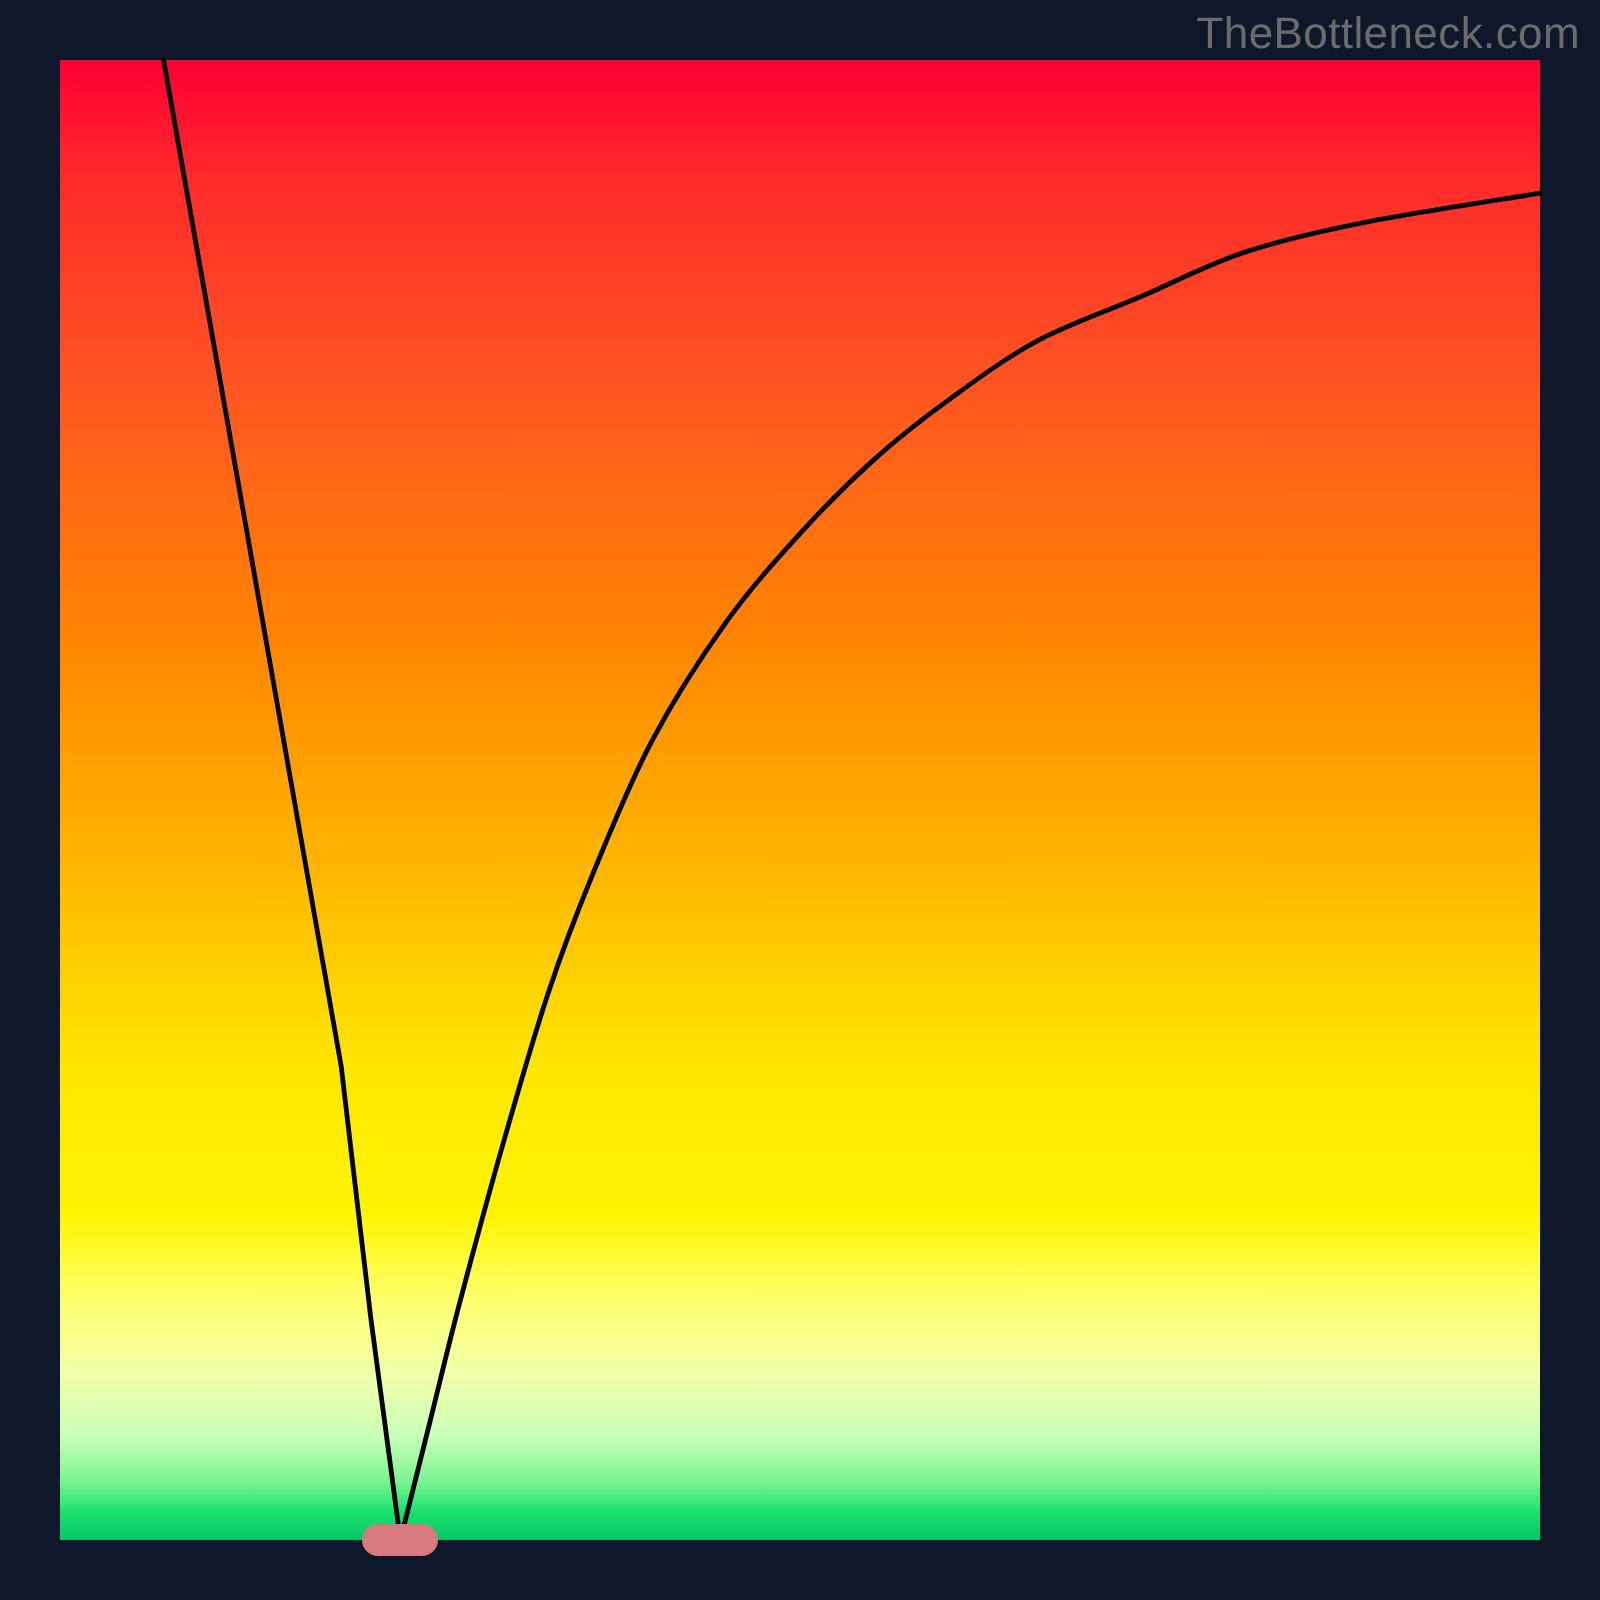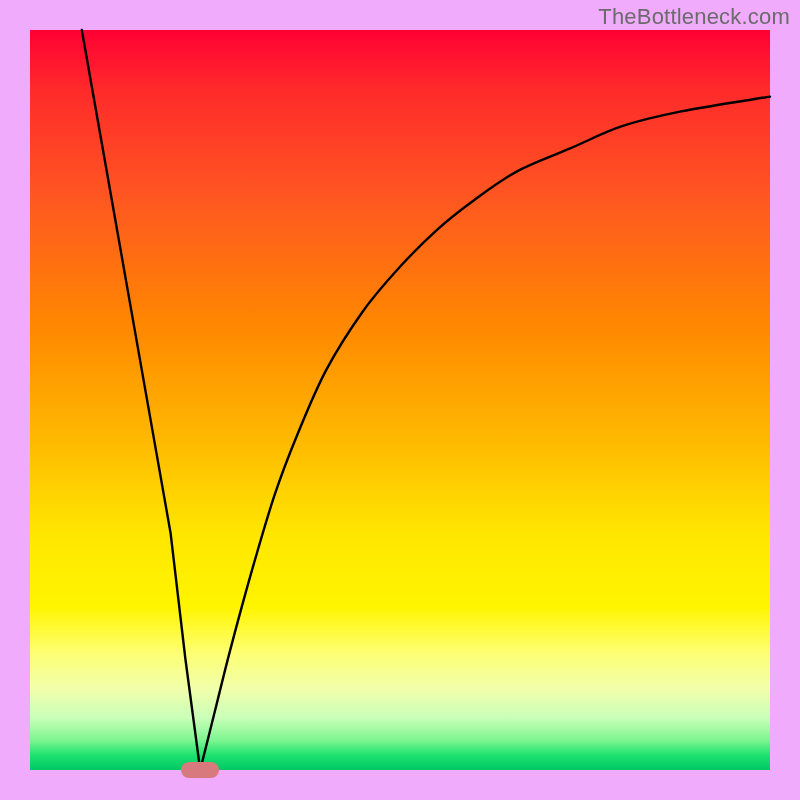--- a/index.html
+++ b/index.html
@@ -8,21 +8,21 @@
     width: 800px;
     height: 800px;
     overflow: hidden;
     background: #000;
     font-family: Arial, Helvetica, sans-serif;
   }
   .frame {
     position: relative;
     width: 800px;
     height: 800px;
-    background: #f0abfc;
+    background: #0f172a;
   }
   .plot-area {
     position: absolute;
     left: 30px;
     top: 30px;
     width: 740px;
     height: 740px;
     background: linear-gradient(to bottom,
       #ff0033 0%,
       #ff2a2a 8%,

